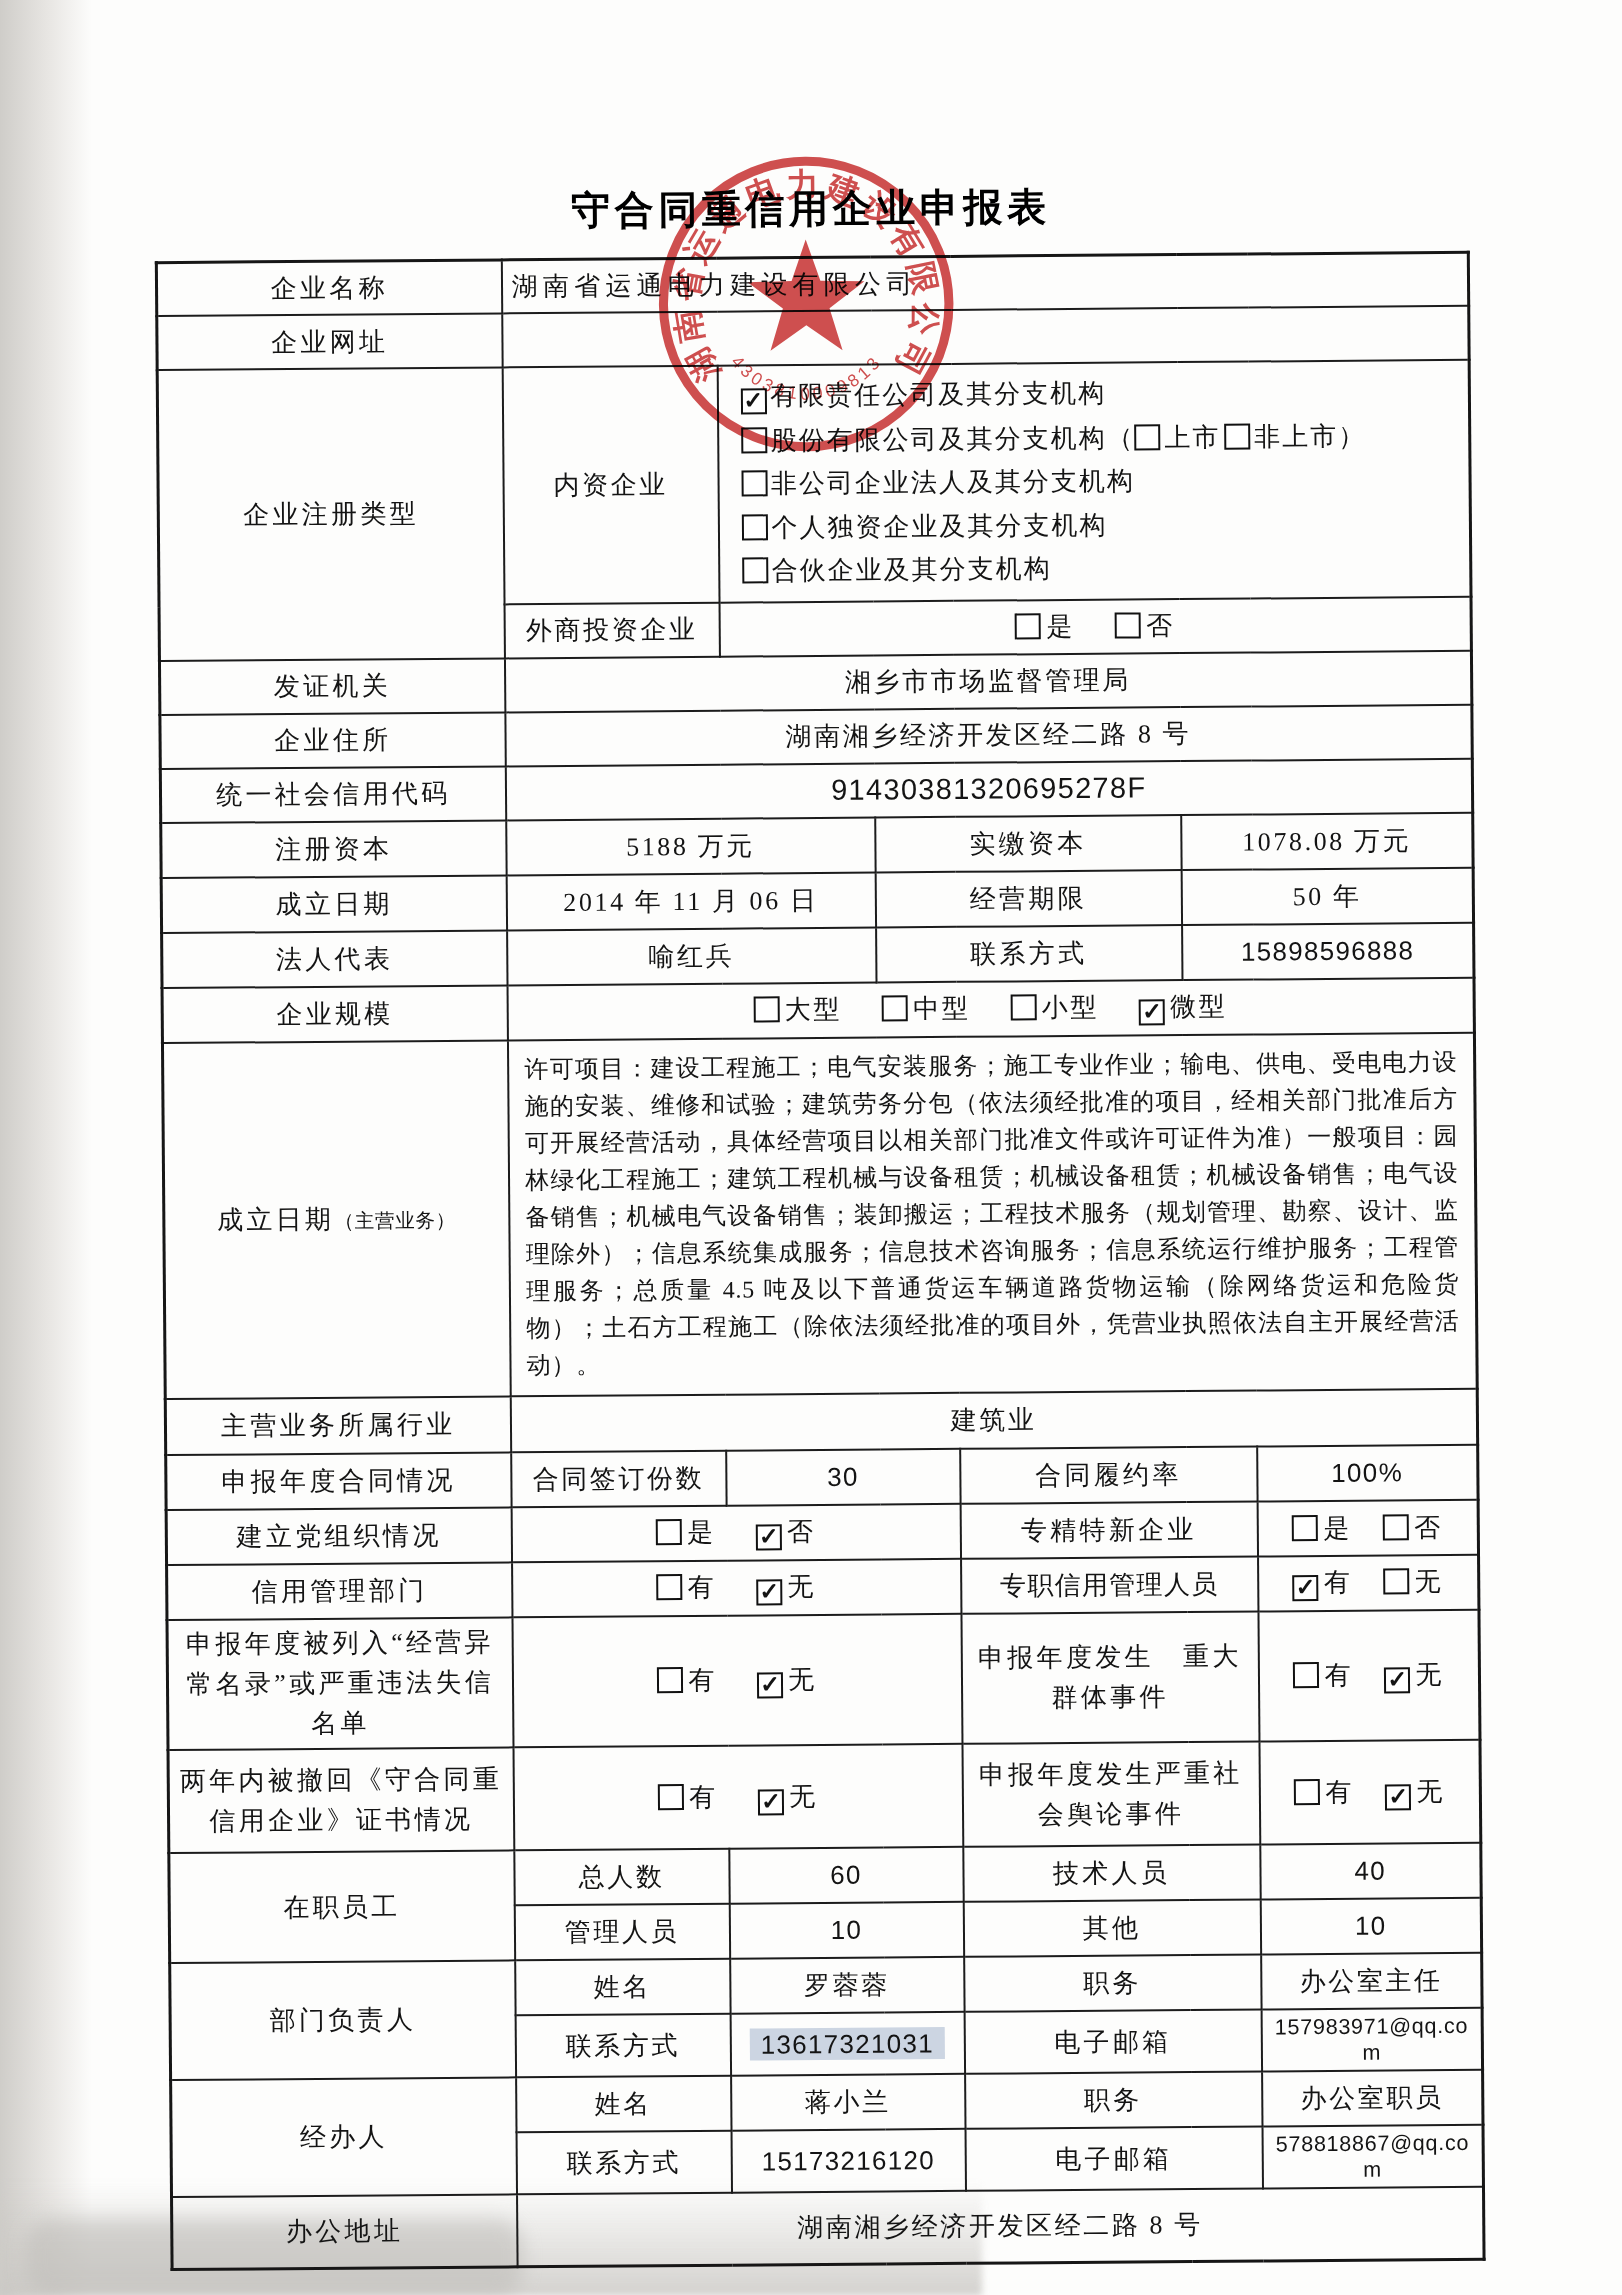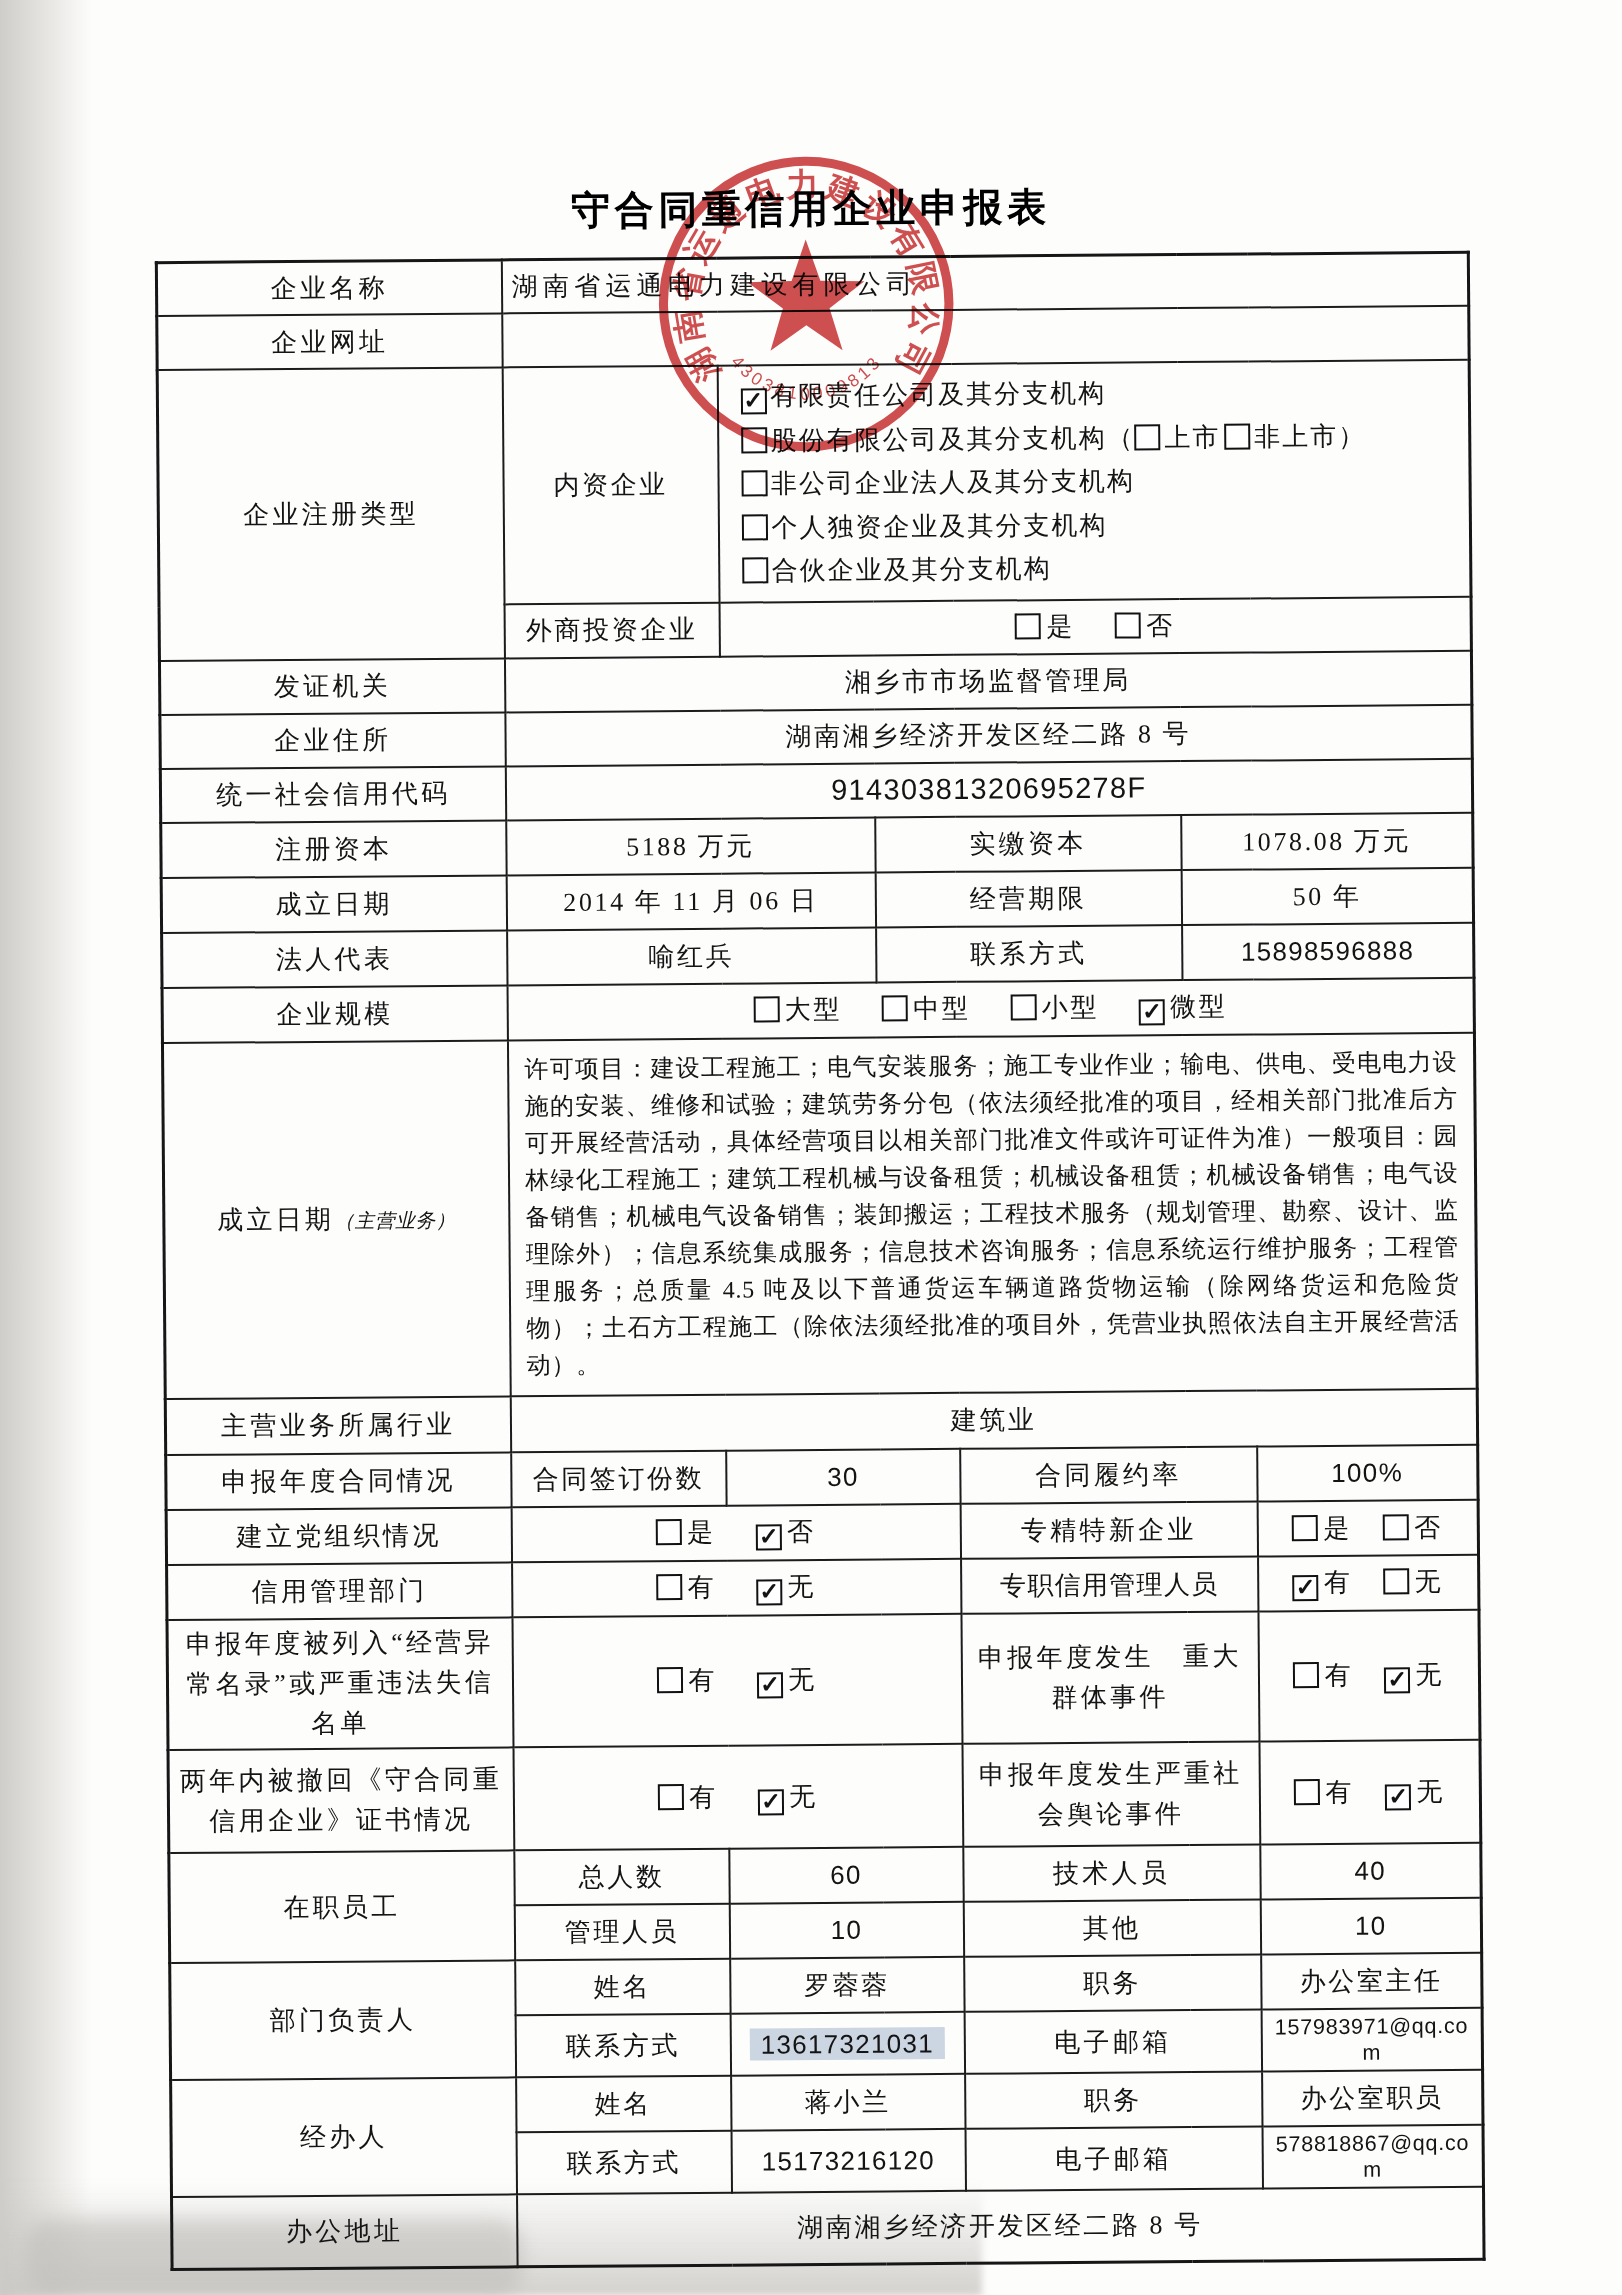--- a/index.html
+++ b/index.html
@@ -36,21 +36,21 @@
   .cb{display:inline-block;width:26px;height:26px;border:2.6px solid #111;
     box-sizing:border-box;vertical-align:-3.9px;line-height:21px;text-align:center;
     font-size:23.6px;font-weight:bold;letter-spacing:0;margin-right:5.2px;background:#fff;}
   .opt{white-space:nowrap;}
   .opt + .opt{margin-left:31px;}
   .optline{text-align:left;margin:8.5px 0;letter-spacing:2px;white-space:nowrap;}
   .optline .cb{margin-right:3.9px;}
   .domestic-cell{padding-left:22px;}
   .scope-cell{vertical-align:top;text-align:justify;font-size:24px;
     line-height:37px;letter-spacing:0.7px;padding:10.5px 15.7px;}
-  .scope-label-sub{font-size:19.6px;letter-spacing:0.7px;font-style:italic;}
+  .scope-label-sub{font-size:19.6px;letter-spacing:0.7px;}
   .wrap2{white-space:normal;line-height:1.55;}
   .hl{background:#ccd5e2;padding:1.3px 10.5px;}
   
   .stamp{position:absolute;left:656px;top:149px;width:310px;height:310px;
     opacity:.9;mix-blend-mode:multiply;pointer-events:none;z-index:3;}
 </style>
 </head>
 <body>
 
 <div class="scan-left"></div>

